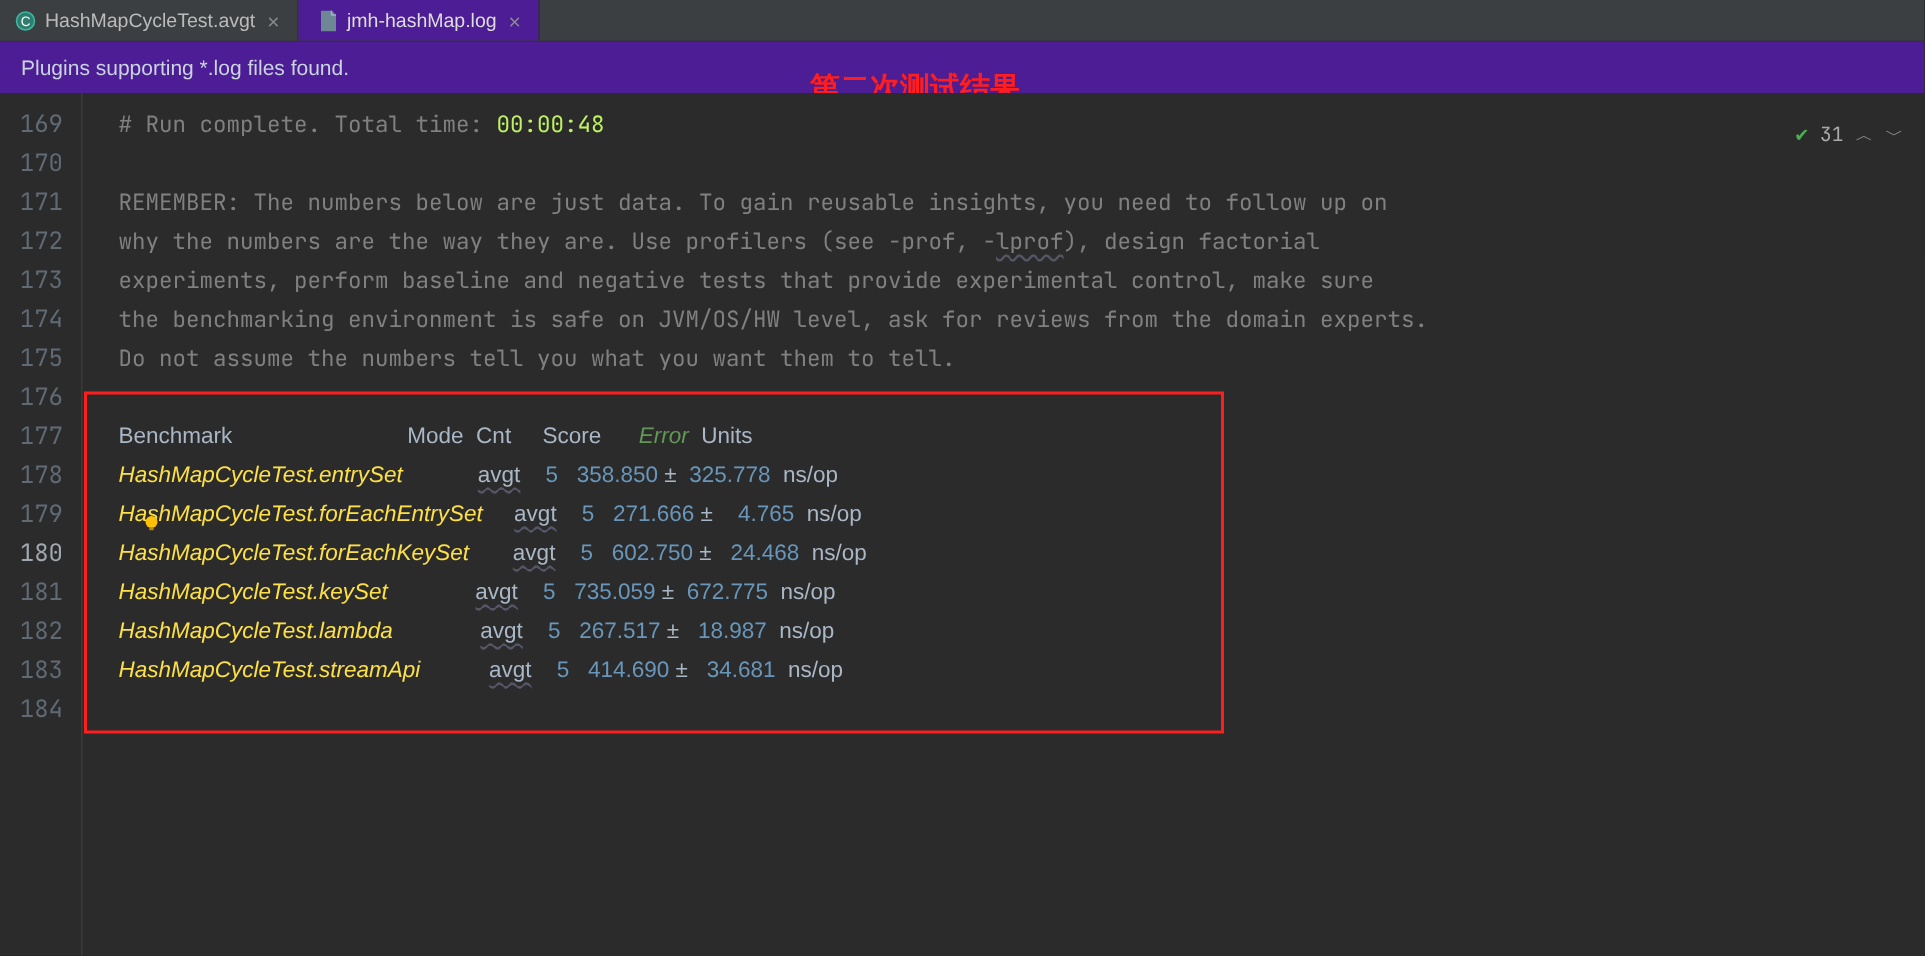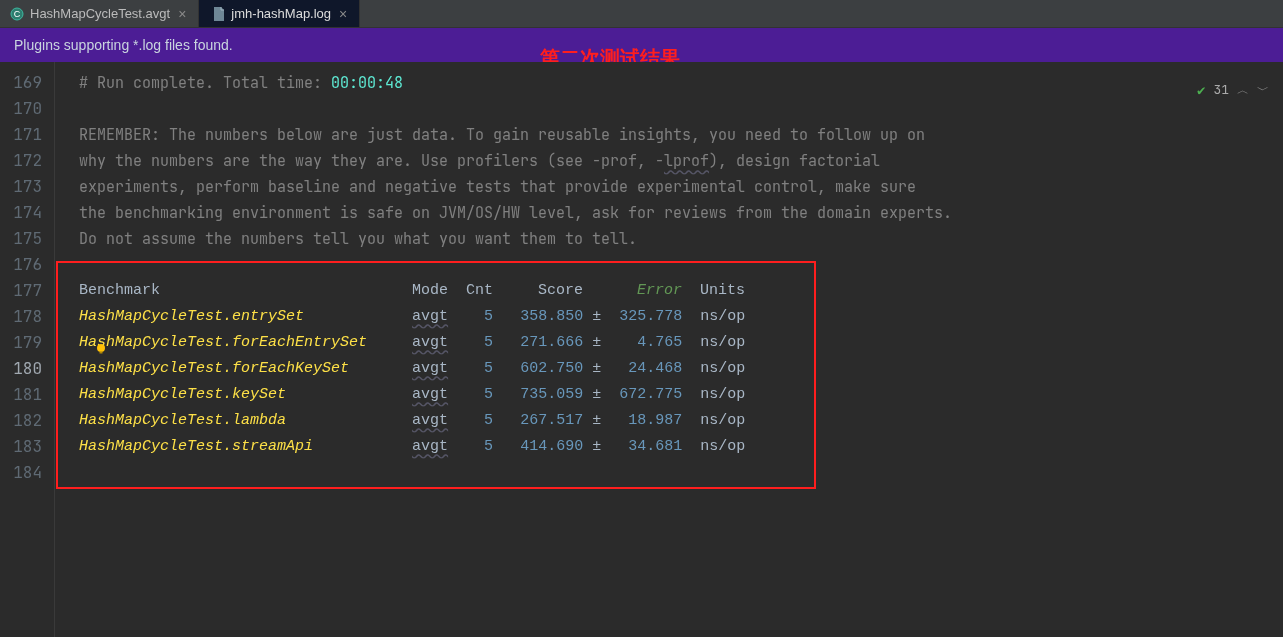--- a/index.html
+++ b/index.html
@@ -24,21 +24,21 @@
     align-items: center;
     padding: 0 10px;
     gap: 6px;
     font-size: 13px;
     color: #bbbbbb;
     background: #3c3f41;
     cursor: pointer;
     border-right: 1px solid #323232;
   }
   .tab.active {
-    background: #0f172a;
+    background: #4c1d95;
     color: #dddddd;
     padding-left: 14px;
   }
   .tab .close {
     color: #8a8a8a;
     font-size: 14px;
     padding: 0 2px;
     cursor: pointer;
   }
   .tab svg { flex: none; }
@@ -77,21 +77,21 @@
     color: #a0a8b0;
   }
   .code {
     flex: 1;
     padding: 8px 0 8px 24px;
     white-space: pre;
     position: relative;
   }
   .code-line { height: 26px; }
   .c-comment { color: #808080; }
-  .c-time { color: #5eead4; }
+  .c-time { color: #bef264; }
   .c-italic { color: #fde047; font-style: italic; }
   .c-u { text-decoration: underline wavy #556; text-underline-offset: 3px;}
   .c-num { color: #6897bb; }
   .c-err { color: #629755; font-style: italic; }
   .c-unit { color: #a9b7c6; }
 
   .red-box {
     position: absolute;
     border: 2px solid #ff1e1e;
     left: 56px;
@@ -126,21 +126,21 @@
 
   .bulb {
     position: absolute;
     left: 95px;
     top: 281px;
     width: 12px;
     height: 12px;
     pointer-events: none;
   }
   .ed-wrap { position: relative; }
-  pre { margin:0; font-family: Liberation Mono, monospace; font-size: inherit; line-height: inherit; }
+  pre { margin:0; font-family: Liberation Sans, sans-serif; font-size: inherit; line-height: inherit; }
 </style>
 </head>
 <body>
 
 <div class="tabs">
   <div class="tab">
     <svg width="14" height="14" viewBox="0 0 14 14">
         <circle cx="7" cy="7" r="6" fill="#2e7d6f" stroke="#3db8a0"></circle>
         <text x="7" y="10" font-size="9" text-anchor="middle" fill="#fff" font-family="Arial">C</text>
       </svg>

